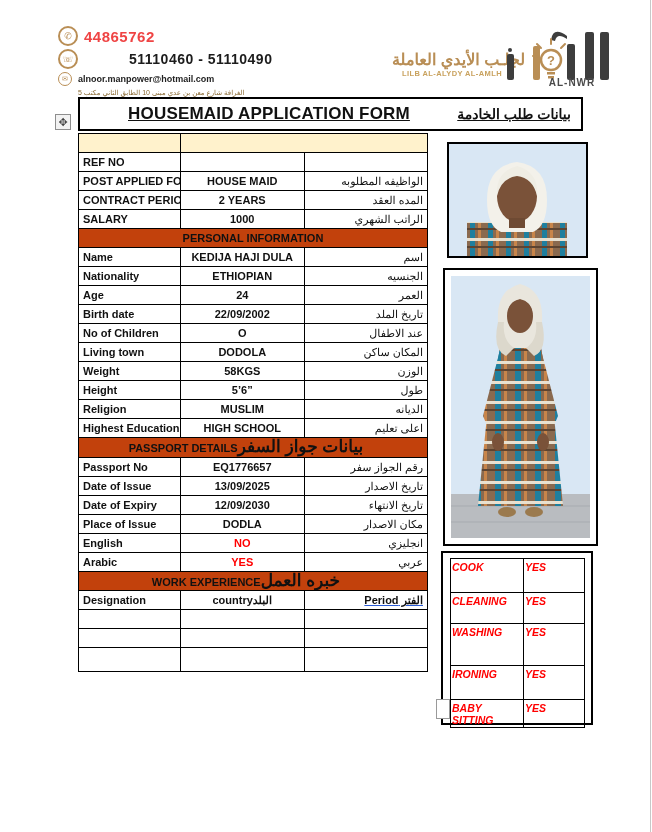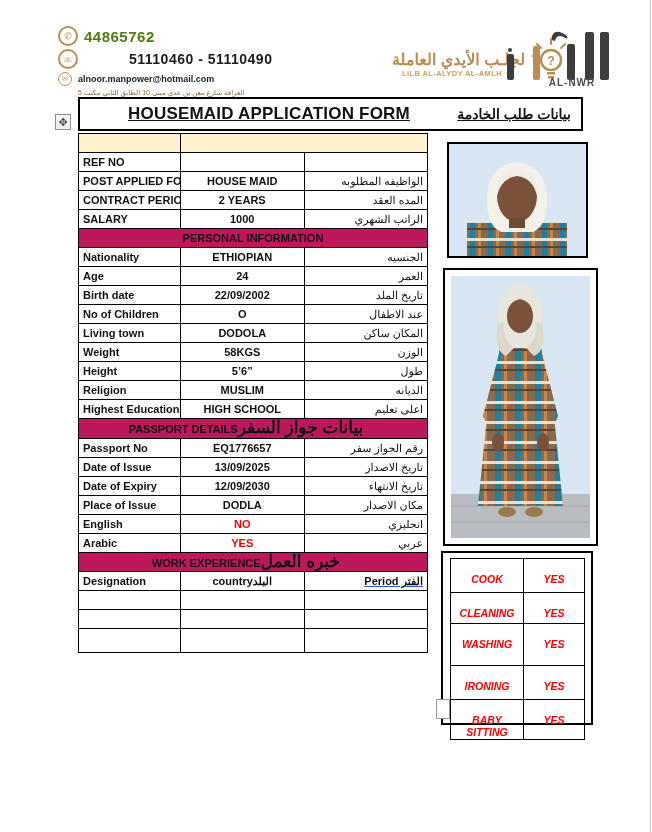--- a/index.html
+++ b/index.html
@@ -6,21 +6,21 @@
   .page{position:relative;width:652px;height:832px;background:#ffffff;overflow:hidden;
         font-family:"Liberation Sans",sans-serif;color:#111;}
   .page-edge{position:absolute;top:0;right:1px;width:1px;height:832px;background:#c8c8c8;}
 
   
   .contact{position:absolute;left:58px;top:26px;}
   .c-line{display:flex;align-items:center;gap:6px;margin-bottom:3px;}
   .c-icon{width:16px;height:16px;border:2px solid #b98e55;border-radius:50%;color:#b98e55;
           display:flex;align-items:center;justify-content:center;font-size:9px;flex:0 0 auto;}
   .c-icon.small{width:12px;height:12px;font-size:7px;border-width:1.5px;}
-  .c-num{font-size:15px;font-weight:bold;letter-spacing:.5px;color:#4d7c0f;}
+  .c-num{font-size:15px;font-weight:bold;letter-spacing:.5px;color:#ef4444;}
   .c-num2{font-size:14px;font-weight:bold;letter-spacing:.5px;color:#1c1c1c;margin-left:45px;}
   .c-mail{font-size:9px;font-weight:bold;color:#222;}
   .c-addr{font-size:7px;color:#8a6a33;margin:1px 0 0 20px;direction:rtl;text-align:left;}
 
   .brand{position:absolute;left:392px;top:50px;text-align:right;width:110px;}
   .brand-ar{font-size:16px;font-weight:bold;color:#b98e55;white-space:nowrap;}
   .brand-en{font-size:7.5px;font-weight:bold;color:#c9a25e;letter-spacing:.4px;white-space:nowrap;}
   .logo{position:absolute;left:505px;top:26px;width:110px;height:64px;}
   .logo svg{display:block;}
 
@@ -37,36 +37,36 @@
                background:#fff;box-sizing:border-box;}
 
   
   table.form{position:absolute;left:78px;top:133px;width:350px;border-collapse:collapse;table-layout:fixed;}
   table.form td{border:1.6px solid #000;height:19px;padding:0 4px;font-size:11px;line-height:1.1;
                 overflow:hidden;white-space:nowrap;box-sizing:border-box;}
   td.label-cell{font-weight:bold;width:102px;}
   td.value-cell{font-weight:bold;text-align:center;width:118px;}
   td.ar-cell{text-align:right;direction:rtl;font-size:11.5px;width:130px;}
   td.head-cell{background:#FFF2CC;height:13px;}
-  td.section-cell{background:#be185d;font-weight:bold;text-align:center;height:17px;font-size:11.5px;}
+  td.section-cell{background:#c2410c;font-weight:bold;text-align:center;height:17px;font-size:11.5px;}
   .section-ar{font-size:17px;font-weight:bold;margin-right:14px;direction:rtl;}
   .red{color:#FF0000;}
   .period-link{text-decoration:underline;text-decoration-color:#2a5bd7;font-weight:bold;}
 
   
   .photo-box1{position:absolute;left:447px;top:142px;width:141px;height:116px;border:2px solid #000;
               box-sizing:border-box;background:#dce9f5;}
   .photo-box2{position:absolute;left:443px;top:268px;width:155px;height:278px;border:2px solid #000;
               box-sizing:border-box;background:#fff;padding:6px;}
   .photo-inner{width:100%;height:100%;background:#d9e7f4;position:relative;overflow:hidden;}
 
   .skills-outer{position:absolute;left:441px;top:551px;width:152px;height:174px;border:2px solid #000;box-sizing:border-box;}
   table.skills{position:absolute;left:450px;top:558px;width:134px;border-collapse:collapse;table-layout:fixed;}
   table.skills td{border:1.6px solid #000;font-size:10.5px;font-weight:bold;font-style:italic;color:#FF0000;
-                  text-align:center;vertical-align:top;padding-top:14px;box-sizing:border-box;}
+                  vertical-align:top;padding-top:2px;box-sizing:border-box;}
   table.skills td.skill-name{width:73px;}
   table.skills td.skill-value{width:61px;}
   td.plain-yes{font-weight:normal;font-style:normal;}
 </style>
 </head>
 <body>
 
 <div class="page">
   <div class="page-edge"></div>
 
@@ -142,20 +142,25 @@
           <td class="value-cell">2 YEARS</td>
           <td class="ar-cell" dir="rtl"><span>المده العقد</span></td>
         </tr>
         <tr>
           <td class="label-cell">SALARY</td>
           <td class="value-cell">1000</td>
           <td class="ar-cell" dir="rtl"><span>الراتب الشهري</span></td>
         </tr>
         <tr>
           <td class="section-cell" colspan="3"><span class="section-en">PERSONAL INFORMATION</span></td>
+        </tr>
+        <tr>
+          <td class="label-cell">Name</td>
+          <td class="value-cell">KEDIJA HAJI DULA</td>
+          <td class="ar-cell" dir="rtl"><span>اسم</span></td>
         </tr>
         <tr>
           <td class="label-cell">Nationality</td>
           <td class="value-cell">ETHIOPIAN</td>
           <td class="ar-cell" dir="rtl"><span>الجنسيه</span></td>
         </tr>
         <tr>
           <td class="label-cell">Age</td>
           <td class="value-cell">24</td>
           <td class="ar-cell" dir="rtl"><span>العمر</span></td>

